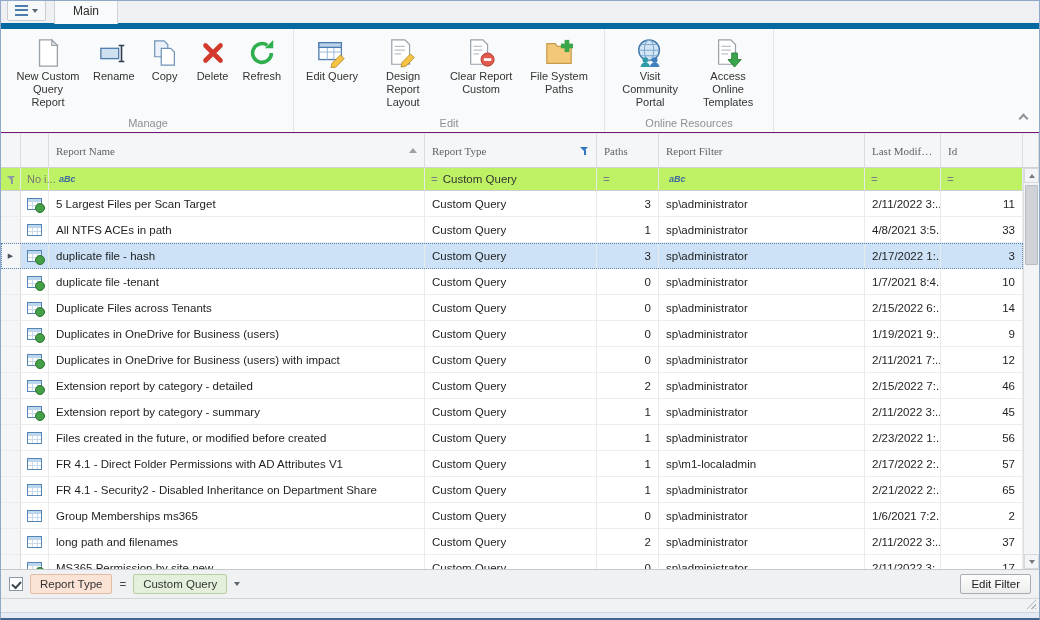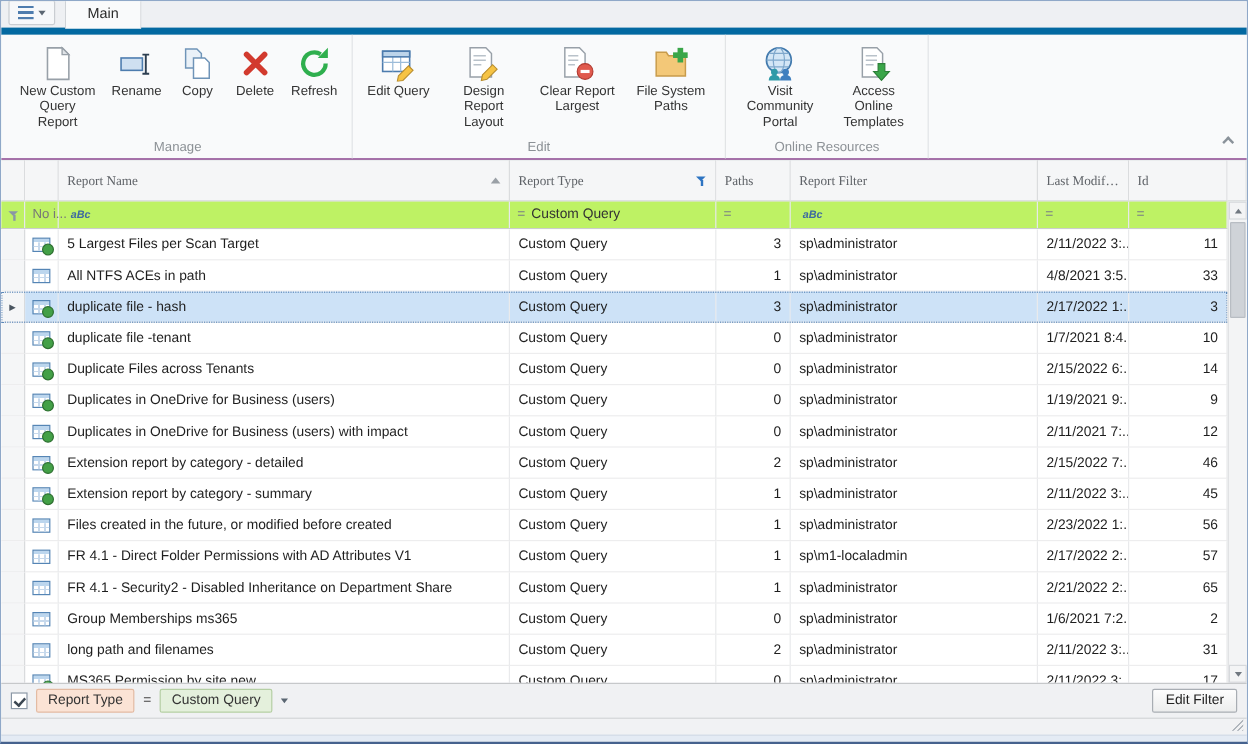--- a/index.html
+++ b/index.html
@@ -180,21 +180,21 @@
         </button>
         <button class="rbtn">
           <span class="ric">
             <svg viewBox="0 0 32 32" width="30" height="30">
                 <path d="M5 2h13l5 5v21H5z" fill="#fff" stroke="#98a0a8" stroke-width="1.3"></path>
                 <path d="M8 9h9M8 13h9M8 17h6" stroke="#b9c2ca" stroke-width="1.4"></path>
                 <circle cx="23" cy="23" r="7" fill="#e05a4e" stroke="#b23c32"></circle>
                 <rect x="19" y="21.6" width="8" height="2.8" fill="#fff"></rect>
               </svg>
           </span>
-          <span class="rlbl">Clear Report Largest</span>
+          <span class="rlbl">Clear Report Custom</span>
         </button>
         <button class="rbtn">
           <span class="ric">
             <svg viewBox="0 0 32 32" width="30" height="30">
                 <path d="M3 8V6h9l2 3h15v18H3z" fill="#f3c878" stroke="#c89b4b" stroke-width="1.3"></path>
                 <rect x="22" y="2" width="5" height="13" fill="#3aa649"></rect>
                 <rect x="18" y="6" width="13" height="5" fill="#3aa649"></rect>
               </svg>
           </span>
           <span class="rlbl">File System Paths</span>
@@ -469,21 +469,21 @@
             <div class="grid-row row-grid">
               <div class="cell indicator"></div>
               <div class="cell iconcell">
                 <span class="row-icon i-table"></span>
               </div>
               <div class="cell">long path and filenames</div>
               <div class="cell">Custom Query</div>
               <div class="cell num">2</div>
               <div class="cell">sp\administrator</div>
               <div class="cell">2/11/2022 3:...</div>
-              <div class="cell num">31</div>
+              <div class="cell num">37</div>
             </div>
 
             <div class="grid-row row-grid">
               <div class="cell indicator"></div>
               <div class="cell iconcell">
                 <span class="row-icon i-query"></span>
               </div>
               <div class="cell">MS365 Permission by site new</div>
               <div class="cell">Custom Query</div>
               <div class="cell num">0</div>

